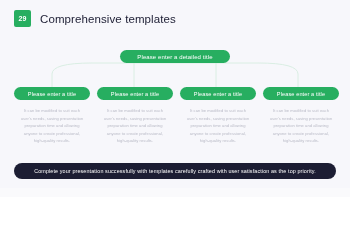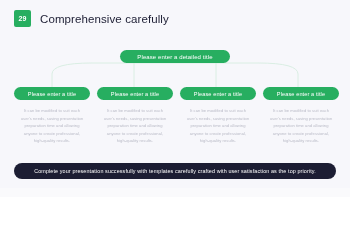--- a/index.html
+++ b/index.html
@@ -144,21 +144,21 @@
     letter-spacing: 0.12px;
   }
 </style>
 </head>
 <body>
 
 <div class="slide">
 
   <div class="header">
     <div class="badge">29</div>
-    <div class="page-title">Comprehensive carefully</div>
+    <div class="page-title">Comprehensive templates</div>
   </div>
 
   <svg class="connectors" viewBox="0 0 350 188">
     <path d="M 52 87 L 52 74 Q 52 63 92 63 L 120 63" fill="none" stroke="#d6ece0" stroke-width="0.9"></path>
     <path d="M 298 87 L 298 74 Q 298 63 258 63 L 230 63" fill="none" stroke="#d6ece0" stroke-width="0.9"></path>
     <path d="M 134 87 L 134 63" fill="none" stroke="#d6ece0" stroke-width="0.9"></path>
     <path d="M 216 87 L 216 63" fill="none" stroke="#d6ece0" stroke-width="0.9"></path>
     <path d="M 120 63 L 230 63" fill="none" stroke="#d6ece0" stroke-width="0.9"></path>
   </svg>
 

